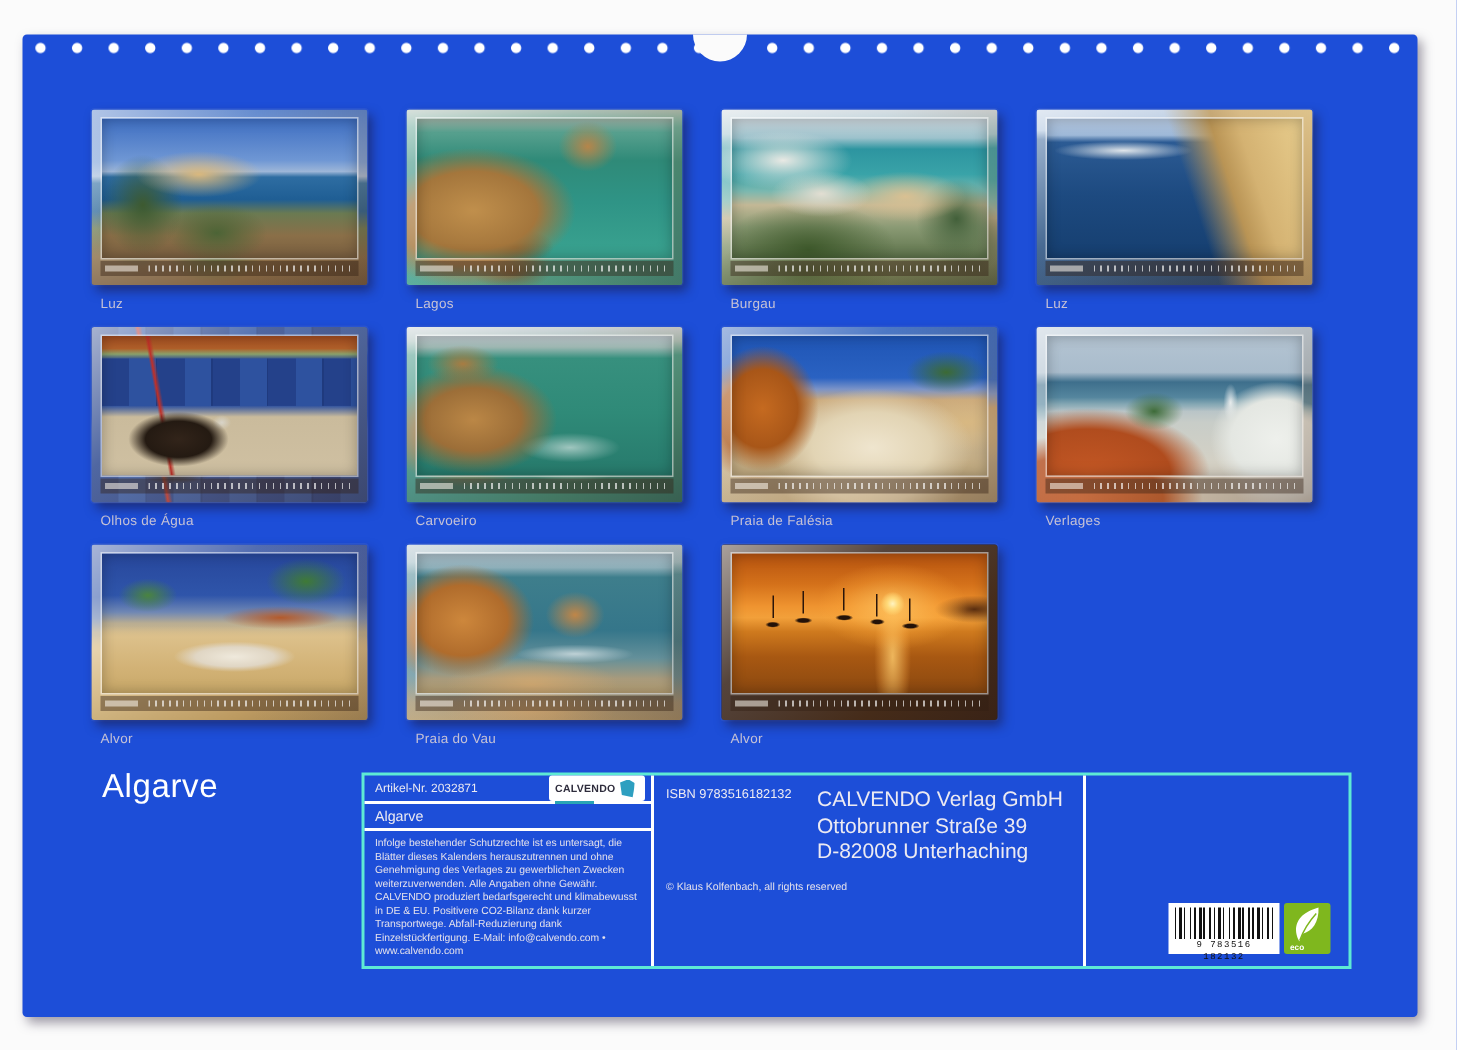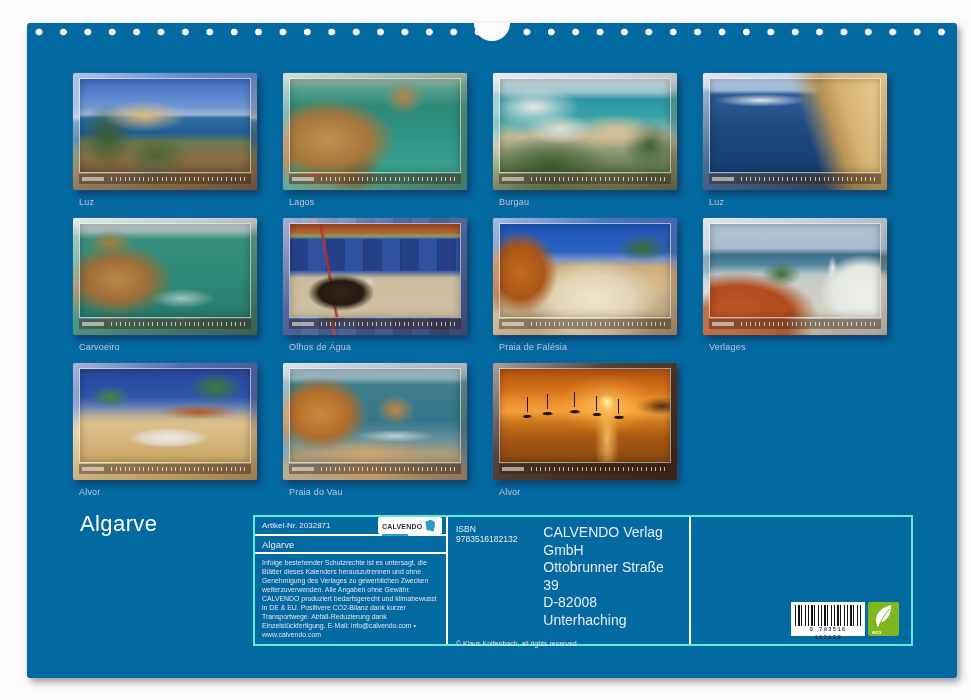--- a/index.html
+++ b/index.html
@@ -1,20 +1,20 @@
 <!DOCTYPE html>
 <html><head>
 <meta charset="utf-8">
 <style>
   * { margin:0; padding:0; box-sizing:border-box; }
   html,body { width:971px; height:700px; background:#fbfbfb; font-family:"Liberation Sans", sans-serif; overflow:hidden; }
 
   .page {
-    position:absolute; left:27px; top:23px; width:930px; height:655px;
-    background:#0369a1; border-radius:3px;
+    position:absolute; left:15px; top:23px; width:930px; height:655px;
+    background:#1d4ed8; border-radius:3px;
     box-shadow:3px 4px 7px rgba(70,62,85,.5);
   }
 
   
   .holes {
     position:absolute; top:4px; left:0; width:100%; height:10px;
     background-image:radial-gradient(circle at 12px 5px, #ffffff 3.1px, rgba(255,255,255,0) 3.7px);
     background-size:24.4px 10px; background-repeat:repeat-x;
   }
   
@@ -143,21 +143,21 @@
 
   
   .title { position:absolute; left:53px; top:488px; font-size:22px; color:#fff; letter-spacing:.4px; }
 
   
   .infobox {
     position:absolute; left:226px; top:492px; width:660px; height:131px;
     border:2px solid #5eead4; display:flex; color:#eceaf2;
   }
   .col1 { width:193px; border-right:2px solid #fff; display:flex; flex-direction:column; }
-  .col2 { width:243px; border-right:2px solid #fff; padding:7px 8px; }
+  .col2 { width:288px; border-right:2px solid #fff; padding:7px 8px; }
   .col3 { flex:1; position:relative; }
 
   .artikel-row { height:23px; border-bottom:2px solid #fff; display:flex; align-items:center; justify-content:space-between; padding:0 4px 0 7px; }
   .artikel-row .lbl { font-size:8px; }
   .calvendo-logo { width:64px; height:17px; background:#fff; border-radius:2px; display:flex; align-items:center; padding:0 2px 0 4px; }
   .calvendo-logo .wordmark { font-size:7px; font-weight:bold; color:#2e2c3c; letter-spacing:.2px; line-height:1; }
   .calvendo-logo .tag { display:block; width:26px; height:1.6px; background:#2aa5b5; margin-top:1px; }
   .logo-glyph { width:10px; height:12px; margin-left:3px; background:#2e9fc0; clip-path:polygon(0 18%, 55% 0, 100% 22%, 84% 100%, 12% 88%); }
 
   .name-row { height:28px; border-bottom:2px solid #fff; display:flex; align-items:center; padding-left:7px; font-size:9.5px; }
@@ -219,38 +219,38 @@
       <div class="mini-page p4">
         <div class="photo p4"></div>
         <div class="strip">
             <span class="month-chip"></span>
             <span class="ticks"></span>
           </div>
       </div>
       <div class="caption">Luz</div>
     </div>
     <div class="thumb">
+      <div class="mini-page p7">
+        <div class="photo p7"></div>
+        <div class="strip">
+            <span class="month-chip"></span>
+            <span class="ticks"></span>
+          </div>
+      </div>
+      <div class="caption">Olhos de Água</div>
+    </div>
+    <div class="thumb">
       <div class="mini-page p6">
         <div class="photo p6"></div>
         <div class="strip">
             <span class="month-chip"></span>
             <span class="ticks"></span>
           </div>
       </div>
       <div class="caption">Carvoeiro</div>
-    </div>
-    <div class="thumb">
-      <div class="mini-page p7">
-        <div class="photo p7"></div>
-        <div class="strip">
-            <span class="month-chip"></span>
-            <span class="ticks"></span>
-          </div>
-      </div>
-      <div class="caption">Olhos de Água</div>
     </div>
     <div class="thumb">
       <div class="mini-page p8">
         <div class="photo p8"></div>
         <div class="strip">
             <span class="month-chip"></span>
             <span class="ticks"></span>
           </div>
       </div>
       <div class="caption">Praia de Falésia</div>

